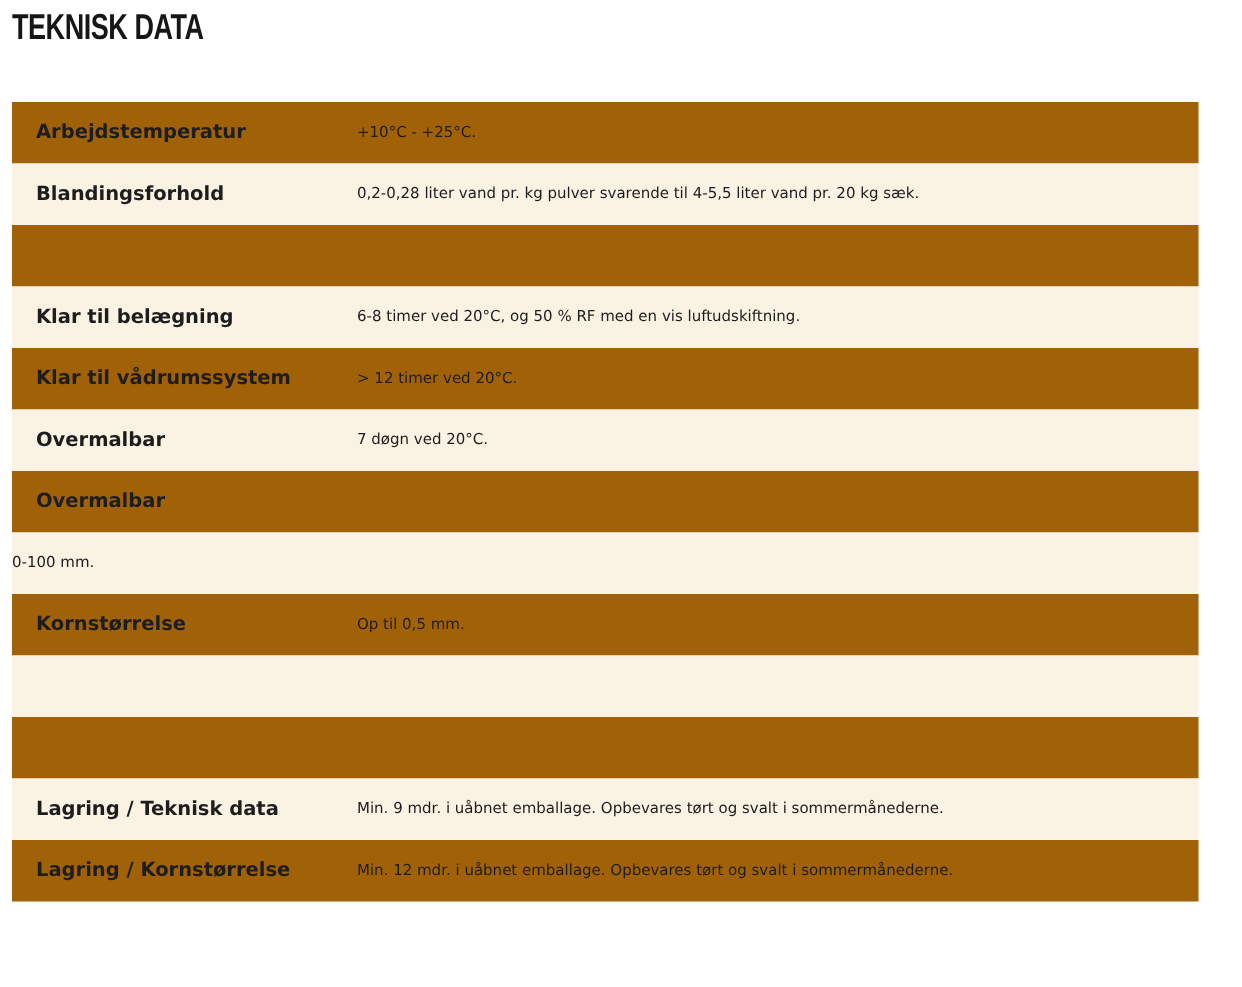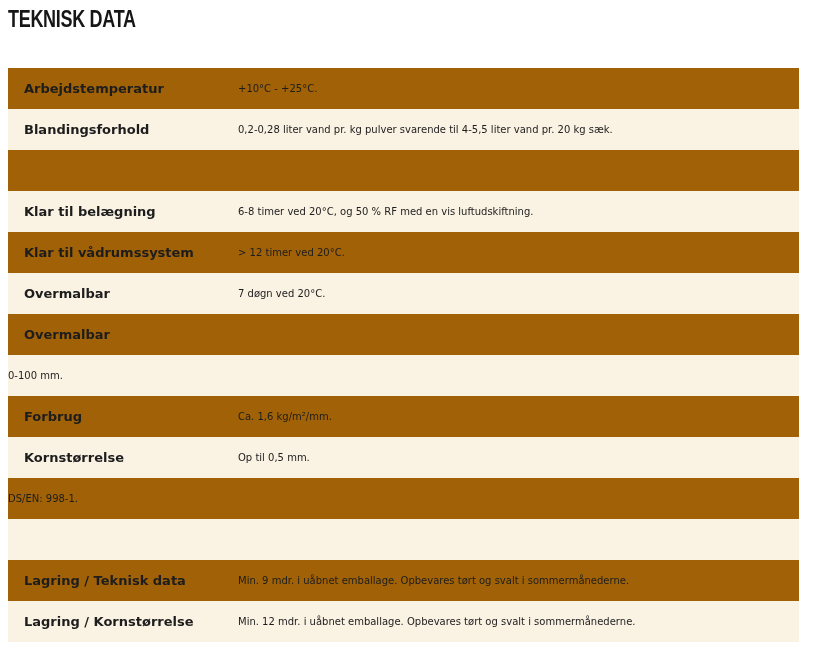--- a/index.html
+++ b/index.html
@@ -95,32 +95,27 @@
     </div>
 
     <div class="spec-row">
       <div class="spec-label">Overmalbar</div>
     </div>
 
     <div class="spec-row">
       <div class="spec-value">0-100 mm.</div>
     </div>
 
-    <div class="spec-row">
-      <div class="spec-label">Forbrug</div>
-      <div class="spec-value">Ca. 1,6 kg/m²/mm.</div>
-    </div>
 
     <div class="spec-row">
       <div class="spec-label">Kornstørrelse</div>
       <div class="spec-value">Op til 0,5 mm.</div>
     </div>
 
     <div class="spec-row">
-      <div class="spec-value">DS/EN: 998-1.</div>
     </div>
 
     <div class="spec-row">
     </div>
 
     <div class="spec-row">
       <div class="spec-label">Lagring / Teknisk data</div>
       <div class="spec-value">Min. 9 mdr. i uåbnet emballage. Opbevares tørt og svalt i sommermånederne.</div>
     </div>
 

